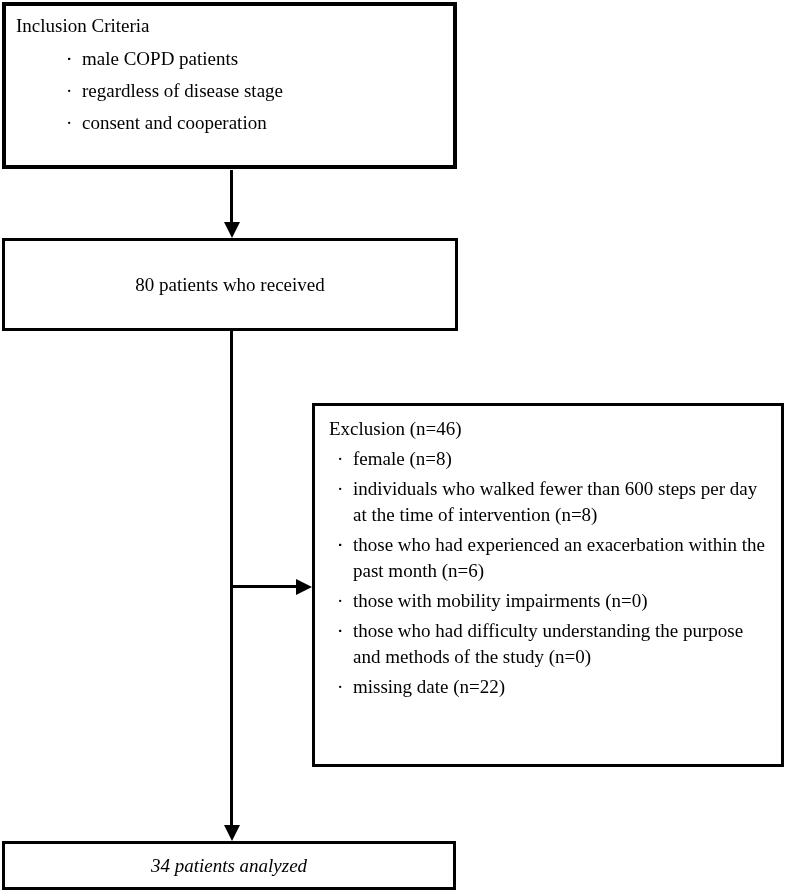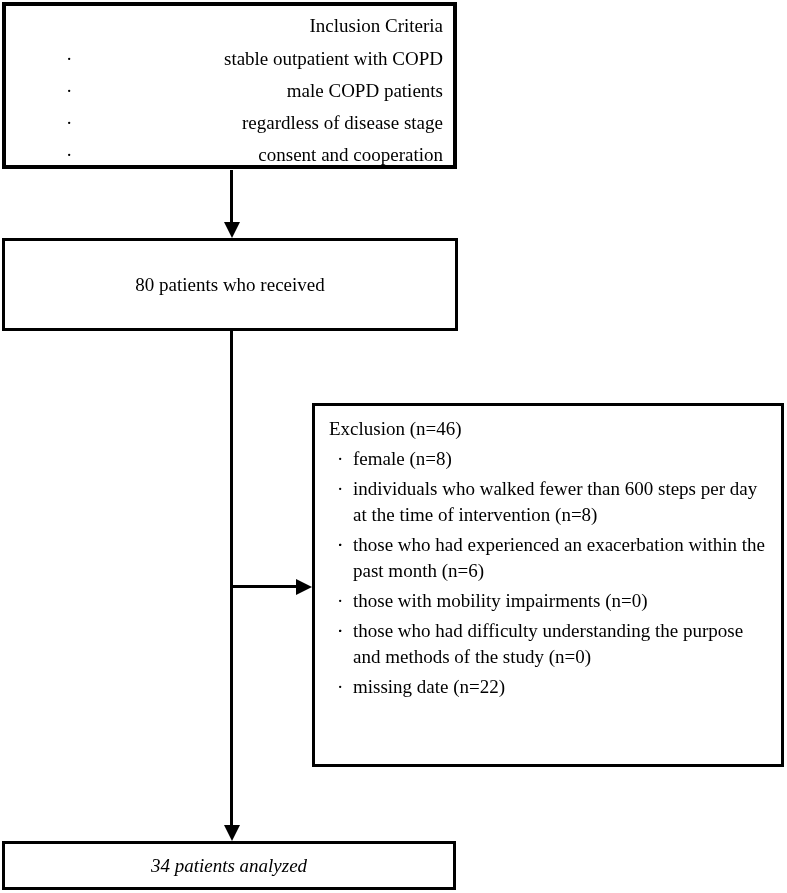--- a/index.html
+++ b/index.html
@@ -12,21 +12,21 @@
     color: #000000;
     font-size: 19px;
     overflow: hidden;
   }
   .box {
     position: absolute;
     background: #ffffff;
     border: 3px solid #000000;
     box-sizing: border-box;
   }
-  .box1 { left: 2px; top: 2px; width: 455px; height: 167px; border-width: 4px; padding: 7px 10px 0 10px; text-align: right; }
+  .box1 { left: 2px; top: 2px; width: 455px; height: 167px; border-width: 4px; padding: 7px 10px 0 10px; }
   .box2 { left: 2px; top: 238px; width: 456px; height: 93px;
           display: flex; flex-direction: column; justify-content: center; align-items: center;
           text-align: left; line-height: 29px; }
   .box3 { left: 312px; top: 403px; width: 472px; height: 364px; padding: 10px 6px 12px 14px; }
   .box4 { left: 2px; top: 841px; width: 454px; height: 49px;
           display: flex; justify-content: center; align-items: center; text-align: center; font-style: italic; }
   .box-title { line-height: 26px; }
   .list1 { margin-left: 48px; margin-top: 7px; }
   .list3 { margin-left: 6px; margin-top: 4px; }
   .li {
@@ -62,21 +62,20 @@
 </head>
 <body>
 
 <div class="canvas">
 
   <div class="box box1">
     <div class="box-title">Inclusion Criteria</div>
     <div class="list1">
       <div class="li">
         <span class="bullet">·</span>
-        <span>stable outpatient with COPD</span>
       </div>
       <div class="li">
         <span class="bullet">·</span>
         <span>male COPD patients</span>
       </div>
       <div class="li">
         <span class="bullet">·</span>
         <span>regardless of disease stage</span>
       </div>
       <div class="li">

